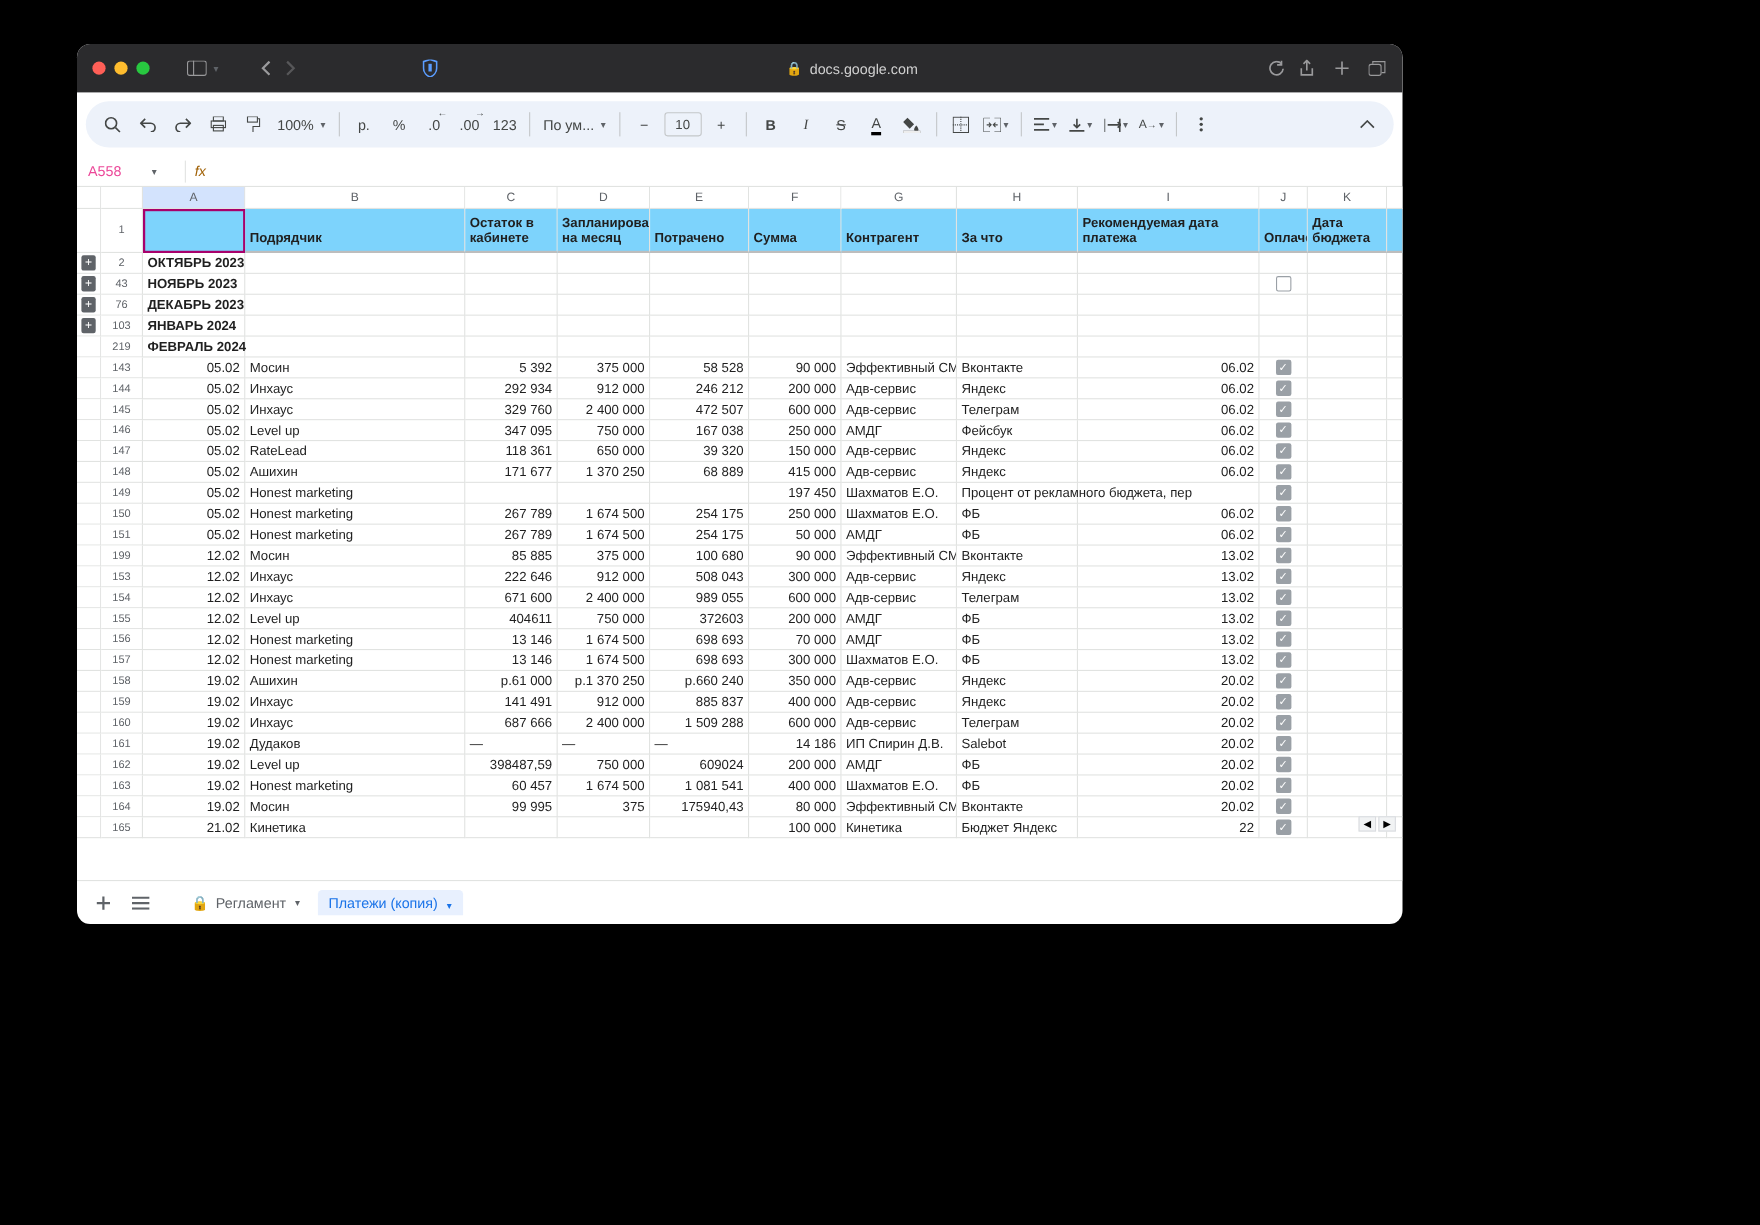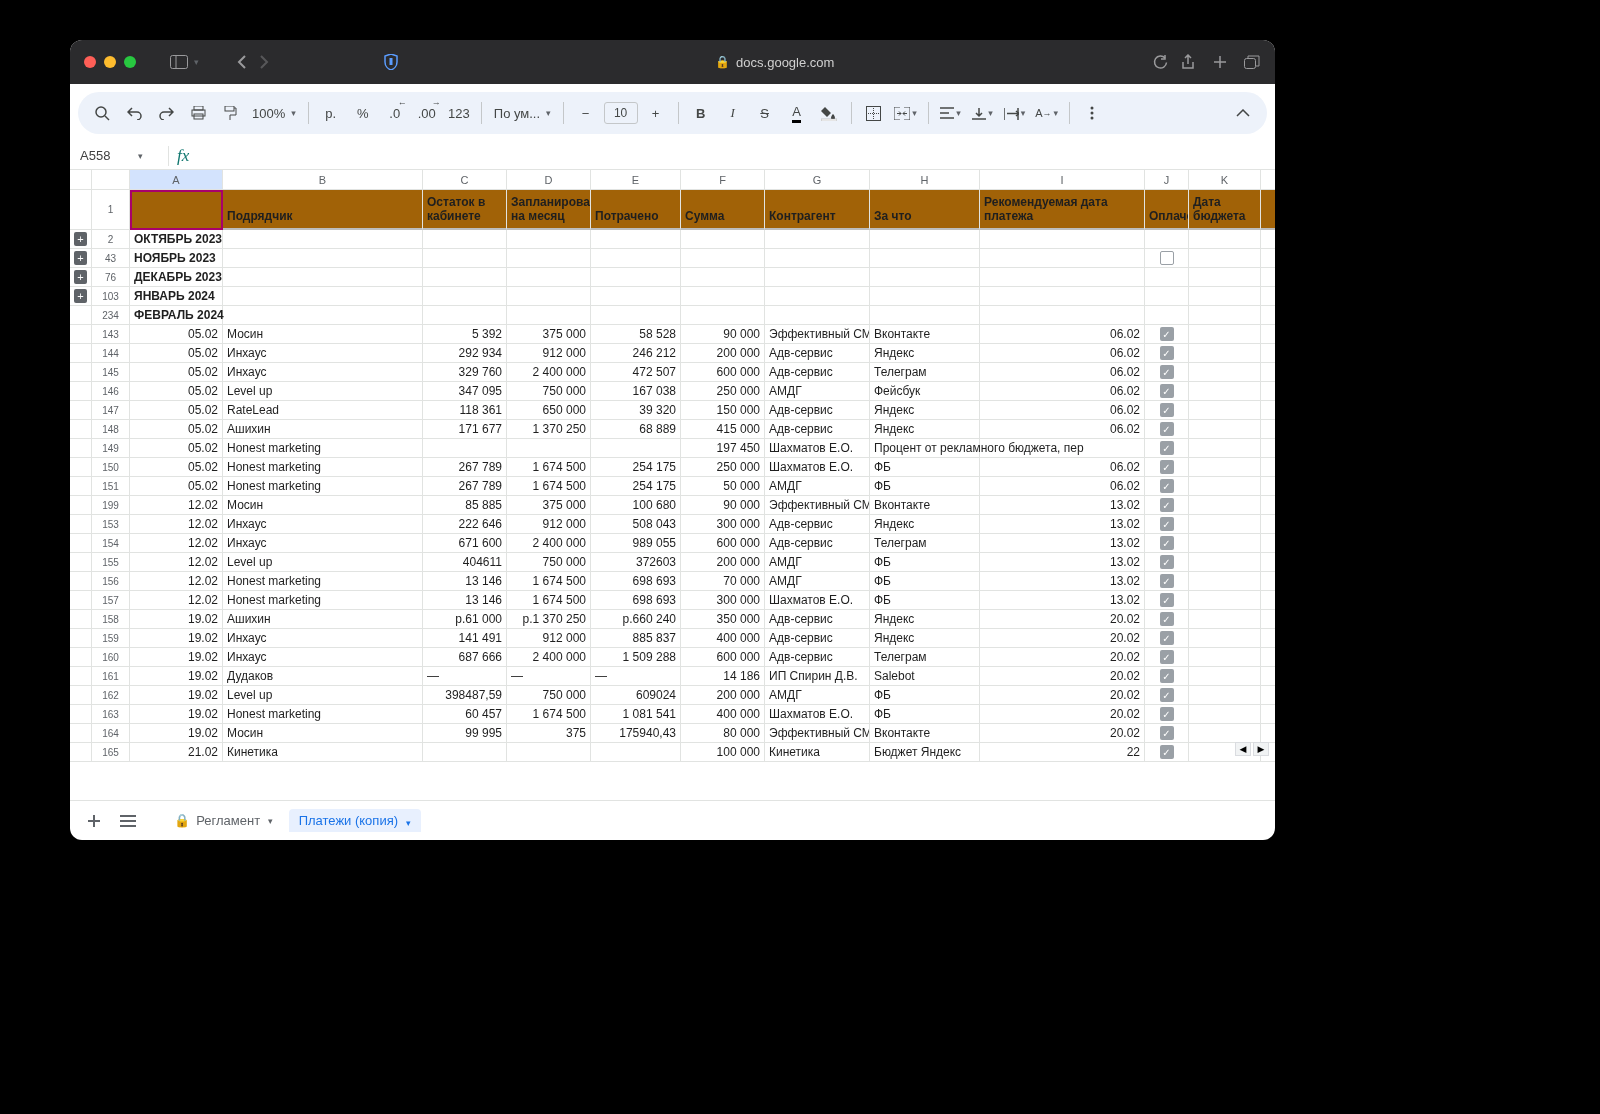--- a/index.html
+++ b/index.html
@@ -23,34 +23,34 @@
 .tbtn { width: 28px; height: 28px; display:flex; align-items:center; justify-content:center; border-radius:4px; cursor:pointer; }
 .tsep { width:1px; height: 22px; background: #c4c7c9; margin: 0 4px; }
 .zoom { display:flex; align-items:center; gap:4px; padding:0 4px;}
 .caret { font-size:9px; color:#5f6368; margin-left:2px;}
 .font-size-box { border:1px solid #c4c7c9; border-radius:3px; width:34px; height:22px; display:flex; align-items:center; justify-content:center; font-size:12px;}
 .format-text { padding:0 4px; }
 .more { margin-left:auto; display:flex; gap:6px; align-items:center;}
 
 .namebox-row { height: 28px; display:flex; align-items:center; padding-left: 10px; border-bottom:1px solid #e1e3e1; font-size:13px;}
 .namebox { width: 80px; display:flex; align-items:center; gap:6px; }
-.namebox input { border:none; width:50px; font-size:13px; outline:none; font-family:inherit; color:#404040;}
+.namebox input { border:none; width:50px; font-size:13px; outline:none; font-family:inherit; color:#ec4899;}
 .fx-sep { width:1px; height: 20px; background:#e1e3e1; margin:0 8px; }
-.fx-label { font-style:italic; color:#0f766e; font-size:17px;font-family:Liberation Serif, serif;}
+.fx-label { font-style:italic; color:#a16207; font-size:13px;}
 
 .grid-area { flex:1; position:relative; overflow:hidden; font-size:12px; color:#1f1f1f; background:#fff;}
 .grid { display:grid; grid-template-columns: 22px 38px 93px 200px 84px 84px 90px 84px 105px 110px 165px 44px 72px 18px; }
 .grid > div { border-right:1px solid #e1e3e1; border-bottom:1px solid #e1e3e1; padding: 2px 4px; display:flex; align-items:center; white-space:nowrap; overflow:hidden; }
 .colhead { background:#fff; color:#5f6368; font-size:11px; justify-content:center; height:20px; border-bottom:1px solid #c4c7c9;}
 .rownum { background:#fff; color:#5f6368; font-size:10px; justify-content:center; border-right:1px solid #c4c7c9;}
 .gutter { background:#fff; color:#5f6368; font-size:11px; justify-content:center; border-right:1px solid #c4c7c9;}
 .corner { background:#fff; border-right:1px solid #c4c7c9; border-bottom:1px solid #c4c7c9;}
 .corner2 { background:#fff; border-right:1px solid #c4c7c9; border-bottom:1px solid #c4c7c9;}
 .expand-btn { width:14px; height:14px; background:#5f6368; color:#fff; display:flex; align-items:center; justify-content:center; border-radius:2px; font-size:11px; line-height:1; cursor:pointer;}
-.header-cell { background:#a16207; font-weight:400; color:#1f1f1f; align-items:flex-end !important; padding-bottom:4px !important; line-height:1.15; white-space:normal !important; border-bottom:2px solid #bdbdbd !important; }
+.header-cell { background:#7dd3fc; font-weight:400; color:#1f1f1f; align-items:flex-end !important; padding-bottom:4px !important; line-height:1.15; white-space:normal !important; border-bottom:2px solid #bdbdbd !important; }
 .header-cell.bold { font-weight:700;}
 .numcell { justify-content:flex-end; }
 .bold { font-weight:700;}
 .active-cell { border:2px solid #a8006b !important; }
 .colhead.sel { background:#d3e3fd; }
 .check { width:14px; height:14px; border-radius:2px; display:inline-flex; align-items:center; justify-content:center; }
 .check.on { background:#9aa0a6; color:#fff; font-size:10px;}
 .check.off { border:1.5px solid #9aa0a6;}
 .hrow { height:40px;}
 
@@ -365,21 +365,21 @@
         <div></div>
         <div></div>
         <div></div>
         <div></div>
         <div></div>
         <div></div>
         <div style="justify-content:center"></div>
         <div></div>
         <div></div>
         <div class="gutter"></div>
-        <div class="rownum">234</div>
+        <div class="rownum">219</div>
         <div class="bold" style="overflow:visible">ФЕВРАЛЬ 2024</div>
         <div></div>
         <div></div>
         <div></div>
         <div></div>
         <div></div>
         <div></div>
         <div></div>
         <div></div>
         <div style="justify-content:center"></div>

